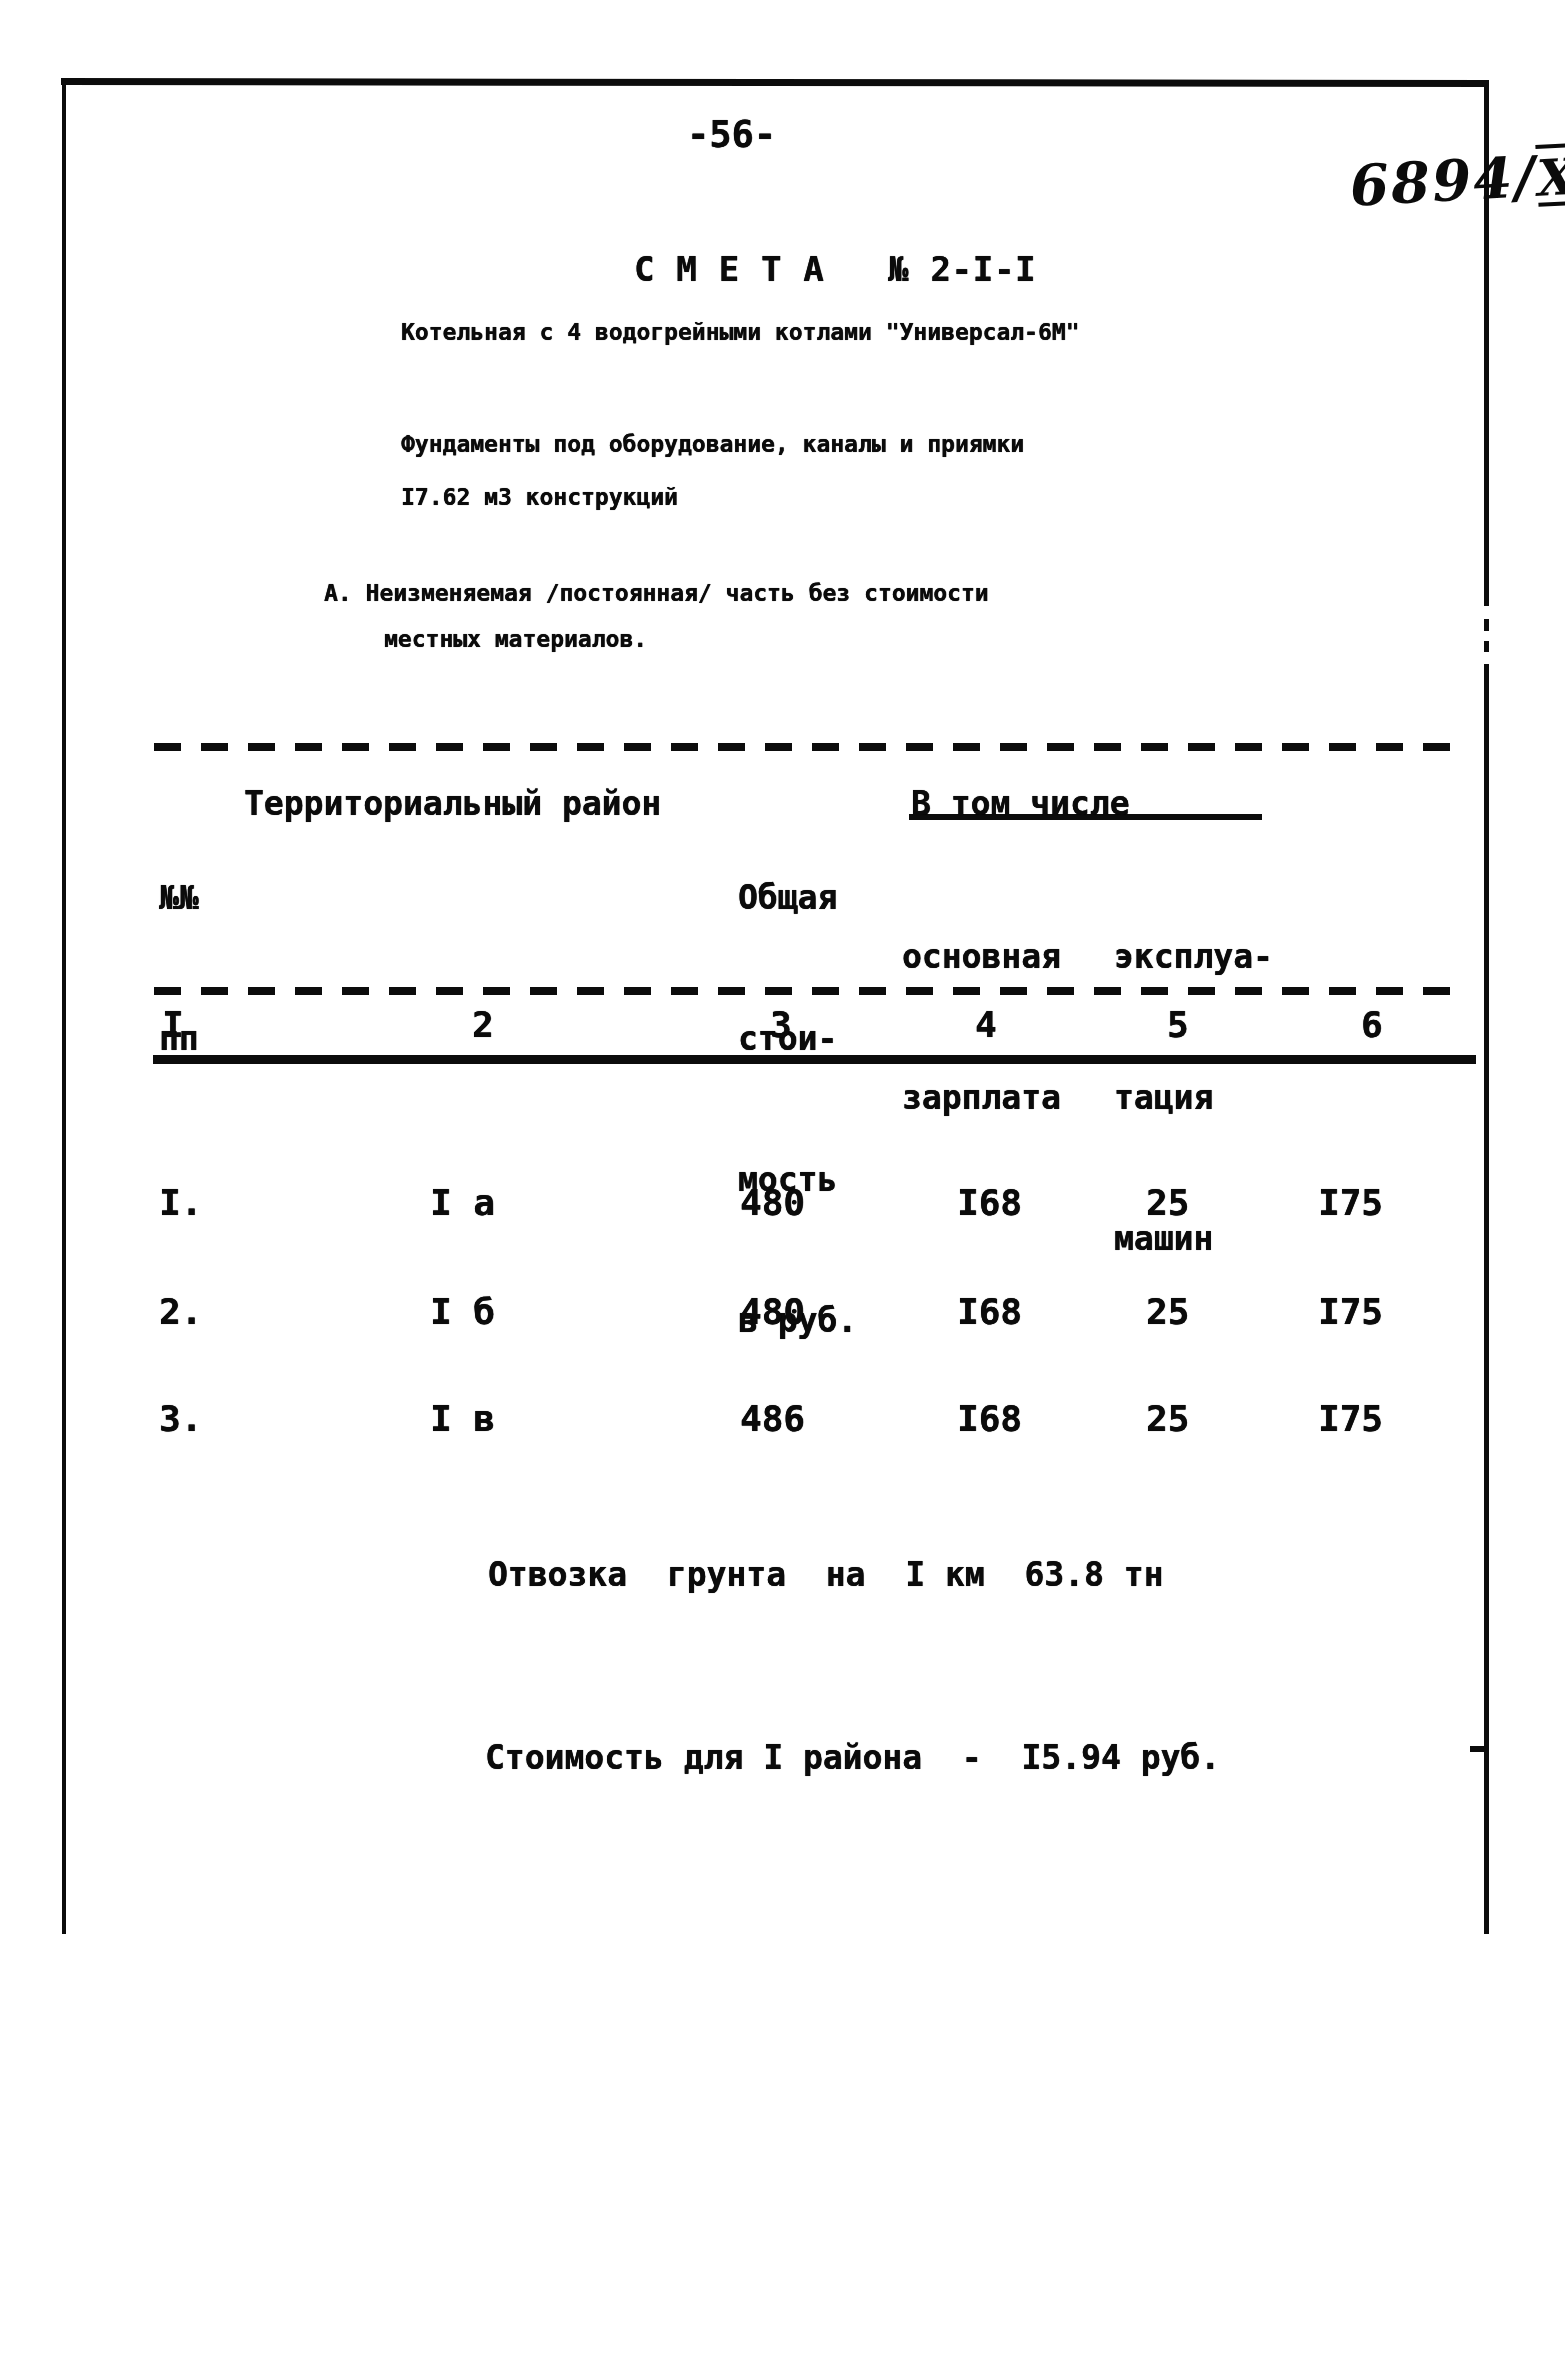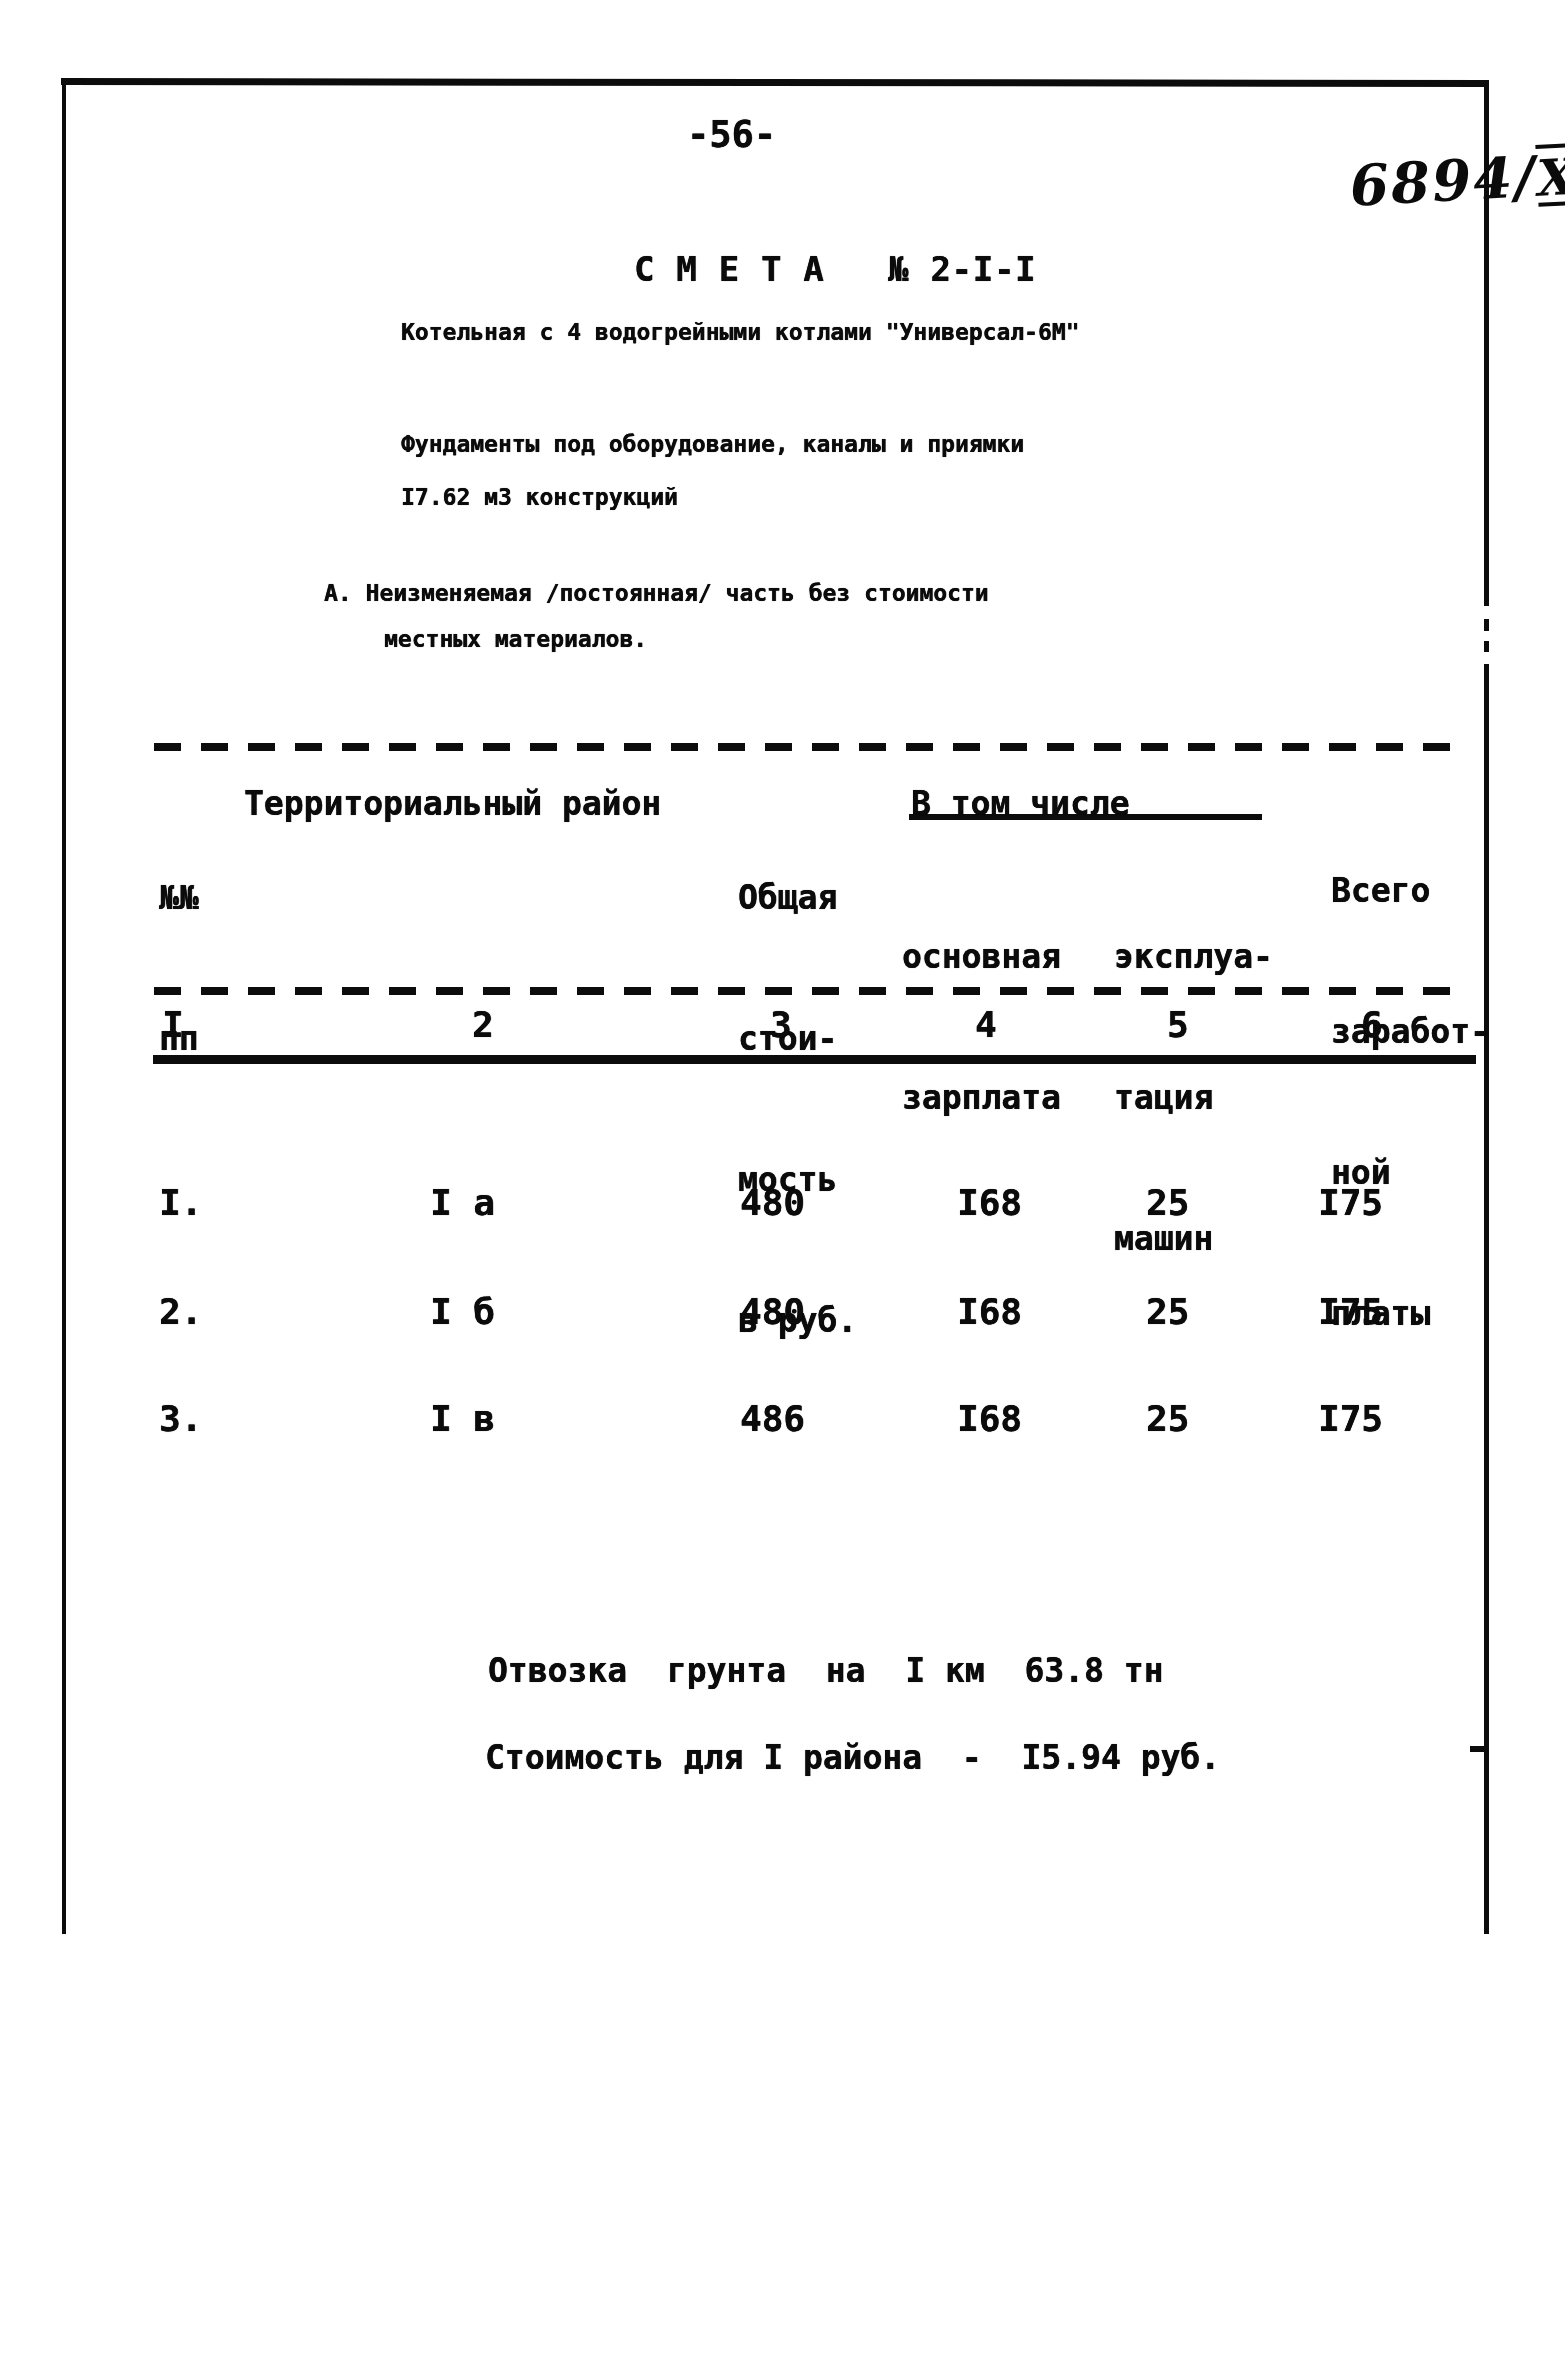--- a/index.html
+++ b/index.html
@@ -96,26 +96,20 @@
     <div>основная</div>
     <div>зарплата</div>
   </div>
 
   <div class="abs tw hdr" style="left:1114px;top:839px;">
     <div>эксплуа-</div>
     <div>тация</div>
     <div>машин</div>
   </div>
 
-  <div class="abs tw hdr" style="left:1331px;top:773px;">
-    <div>Всего</div>
-    <div>заработ-</div>
-    <div>ной</div>
-    <div>платы</div>
-  </div>
 
   <div class="abs tw cell" style="left:162px;top:1004px;">I</div>
   <div class="abs tw cell" style="left:472px;top:1004px;">2</div>
   <div class="abs tw cell" style="left:770px;top:1004px;">3</div>
   <div class="abs tw cell" style="left:975px;top:1004px;">4</div>
   <div class="abs tw cell" style="left:1167px;top:1004px;">5</div>
   <div class="abs tw cell" style="left:1361px;top:1004px;">6</div>
 
   <div>
     <div class="abs tw cell" style="left:159px;top:1182px;">I.</div>
@@ -137,17 +131,17 @@
 
   <div>
     <div class="abs tw cell" style="left:159px;top:1398px;">3.</div>
     <div class="abs tw cell" style="left:430px;top:1398px;">I в</div>
     <div class="abs tw cell" style="left:740px;top:1398px;">486</div>
     <div class="abs tw cell" style="left:957px;top:1398px;">I68</div>
     <div class="abs tw cell" style="left:1146px;top:1398px;">25</div>
     <div class="abs tw cell" style="left:1318px;top:1398px;">I75</div>
   </div>
 
-  <div class="abs tw notes" style="left:488px;top:1651px;">Отвозка  грунта  на  I км  63.8 тн</div>
+  <div class="abs tw notes" style="left:488px;top:1555px;">Отвозка  грунта  на  I км  63.8 тн</div>
   <div class="abs tw notes" style="left:485px;top:1738px;">Стоимость для I района  -  I5.94 руб.</div>
 
 </div>
 
 
 </body></html>

